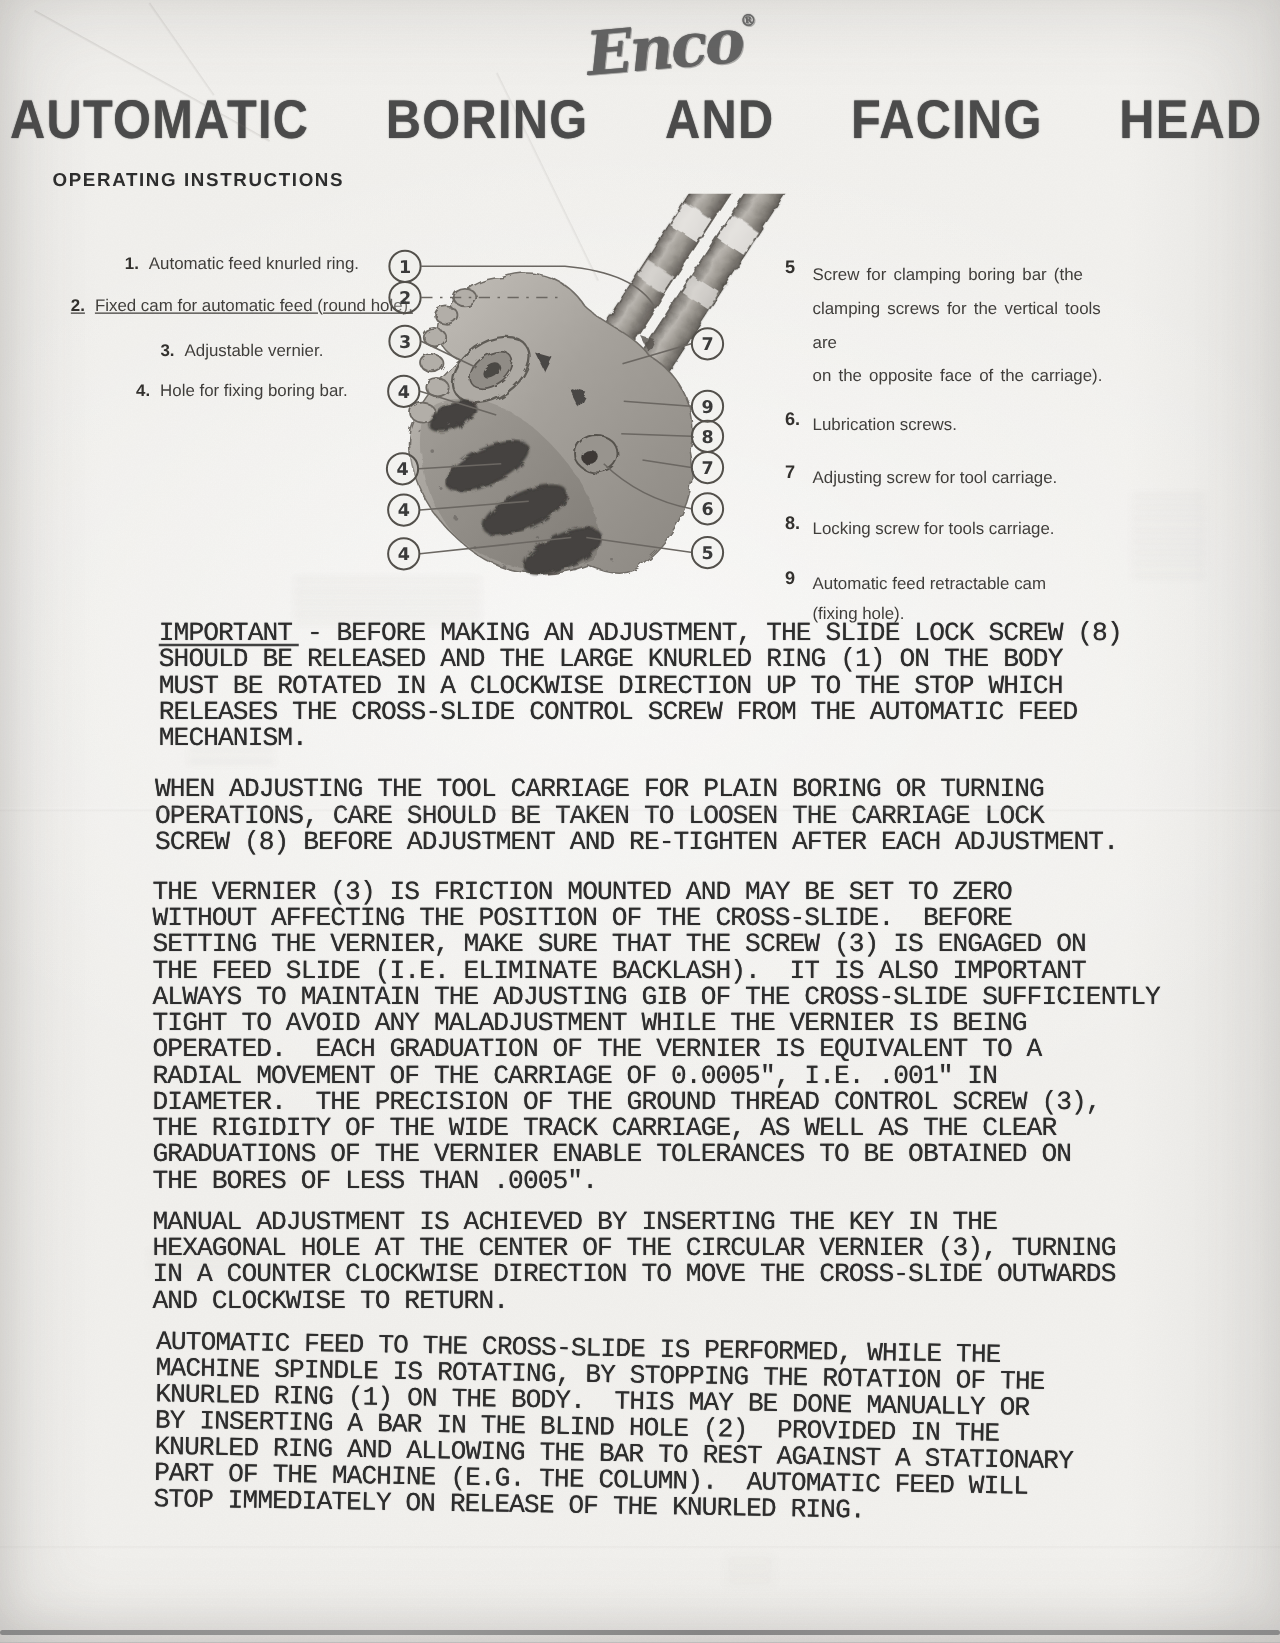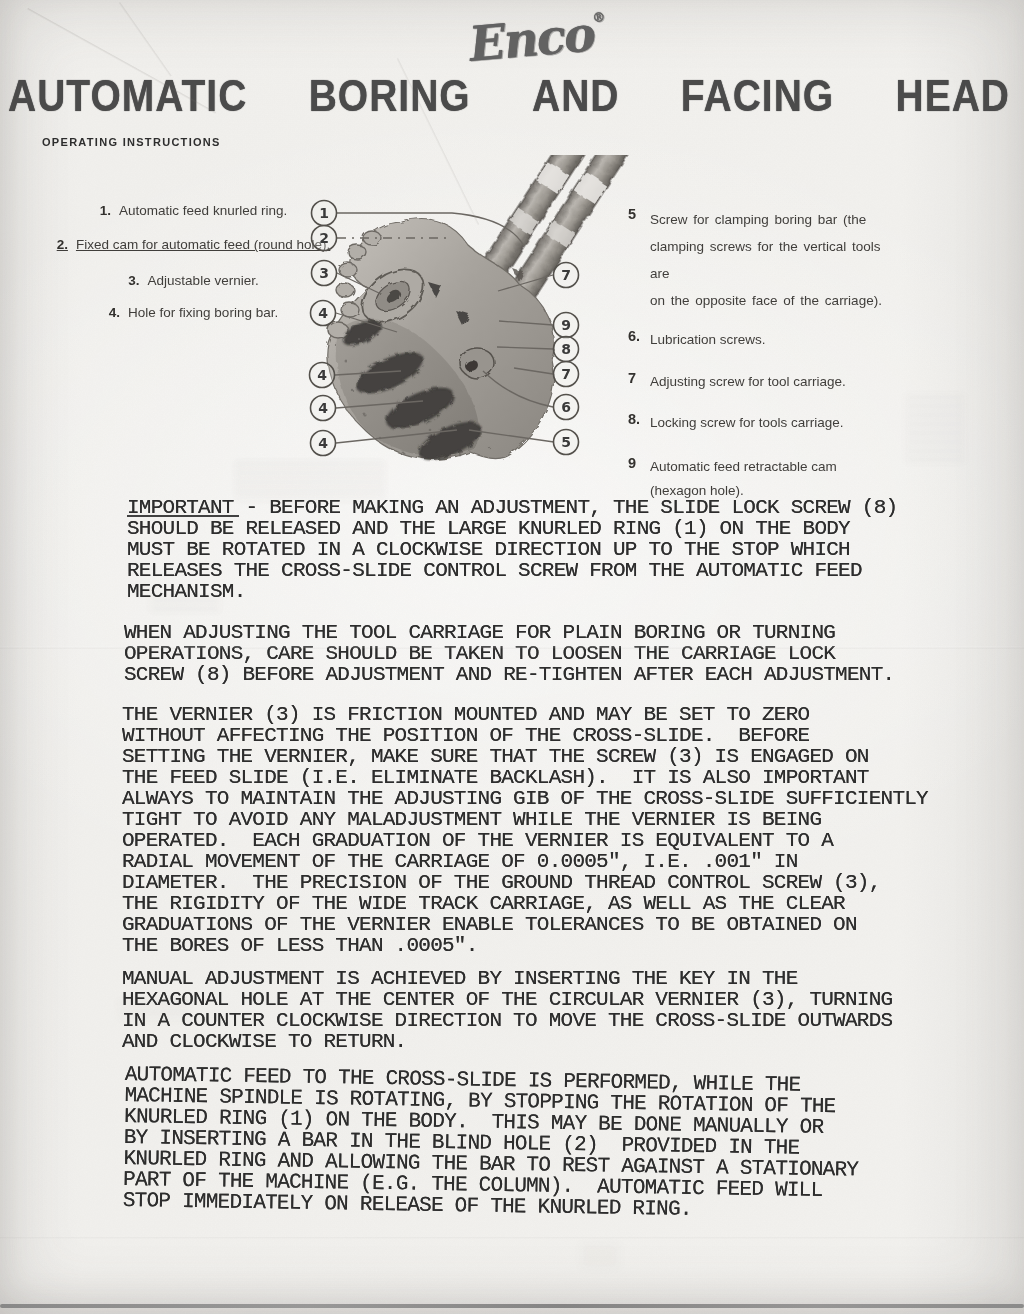--- a/index.html
+++ b/index.html
@@ -38,21 +38,21 @@
   .logo{position:absolute;left:448px;top:10px;width:180px;text-align:center;
     font-family:"DejaVu Serif", serif;font-style:italic;font-weight:bold;
     font-size:48px;color:#636363;transform:rotate(-5deg);
     text-shadow:0 0 1px rgba(60,60,60,.8), 1px 1px 0 rgba(90,90,90,.4);
     letter-spacing:-2px;}
   .logo .reg{font-size:13px;font-style:normal;vertical-align:28px;letter-spacing:0;color:#6a6a6a;}
   .headline{position:absolute;left:8px;top:72px;width:1002px;display:flex;justify-content:space-between;
     font-size:39px;font-weight:800;letter-spacing:1px;color:#4b4b4b;
     transform:scaleY(1.12);transform-origin:top;
     text-shadow:0 0 1px rgba(70,70,70,.9);}
-  .subtitle{position:absolute;left:42px;top:136px;font-size:11px;font-weight:bold;
+  .subtitle{position:absolute;left:42px;top:136px;font-size:15px;font-weight:bold;
     letter-spacing:1.3px;color:#2e2e2e;}
 
   
   .plist{position:absolute;font-size:13.5px;color:#403e3b;}
   .plist-left{left:56px;top:203px;width:275px;text-align:center;}
   .plist-left .pl-item{margin-bottom:18px;line-height:16px;}
   .plist-left .pl-item:nth-child(2){margin-bottom:20px;text-decoration:underline;}
   .plist-left .pl-item:nth-child(3){margin-bottom:16px;}
   .plist-right{left:628px;top:206px;width:255px;}
   .plist-right .pl-item{display:flex;margin-bottom:0;}
@@ -155,21 +155,21 @@
         <span class="pl-num">7</span>
         <span class="pl-text">Adjusting screw for tool carriage.</span>
       </div>
       <div class="pl-item">
         <span class="pl-num">8.</span>
         <span class="pl-text">Locking screw for tools carriage.</span>
       </div>
       <div class="pl-item">
         <span class="pl-num">9</span>
         <span class="pl-text">Automatic feed retractable cam
-(hexagon hole).</span>
+(fixing hole).</span>
       </div>
     </div>
 
   <svg id="fig" viewBox="295 155 335 310">
 
     <g transform="rotate(33 480 320)" filter="url(#roughF)">
       <rect x="450" y="112" width="27" height="218" fill="url(#barG)" stroke="#57534e" stroke-width="1"></rect>
       <rect x="487" y="98" width="27" height="248" fill="url(#barG)" stroke="#57534e" stroke-width="1"></rect>
       <rect x="451" y="150" width="25" height="22" fill="#e9e7e3" opacity="0.9"></rect>
       <rect x="451" y="205" width="25" height="16" fill="#dddbd7" opacity="0.8"></rect>

